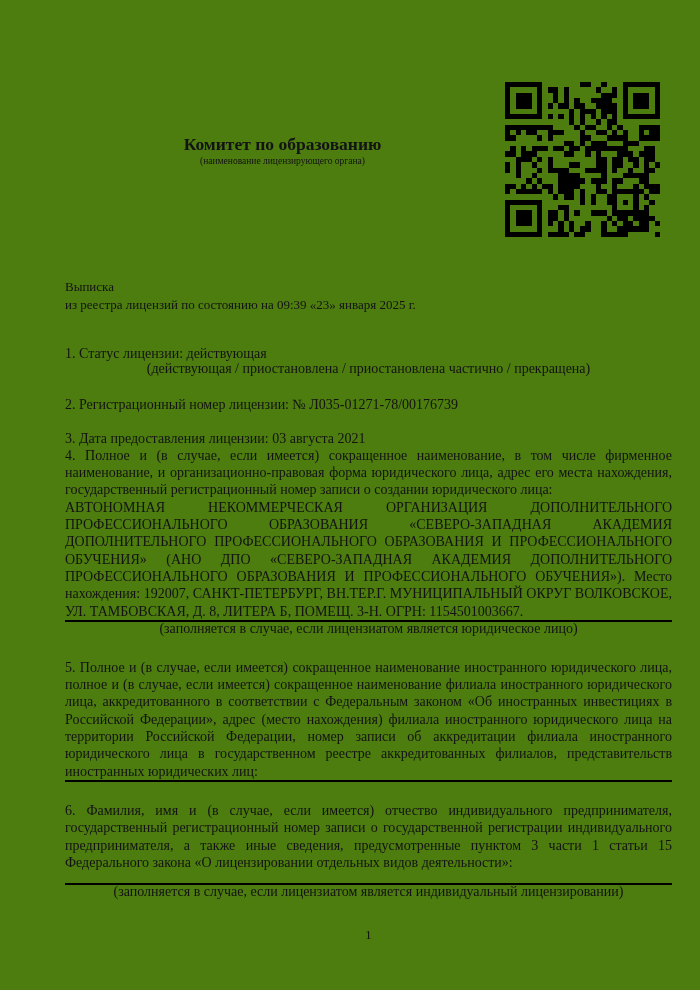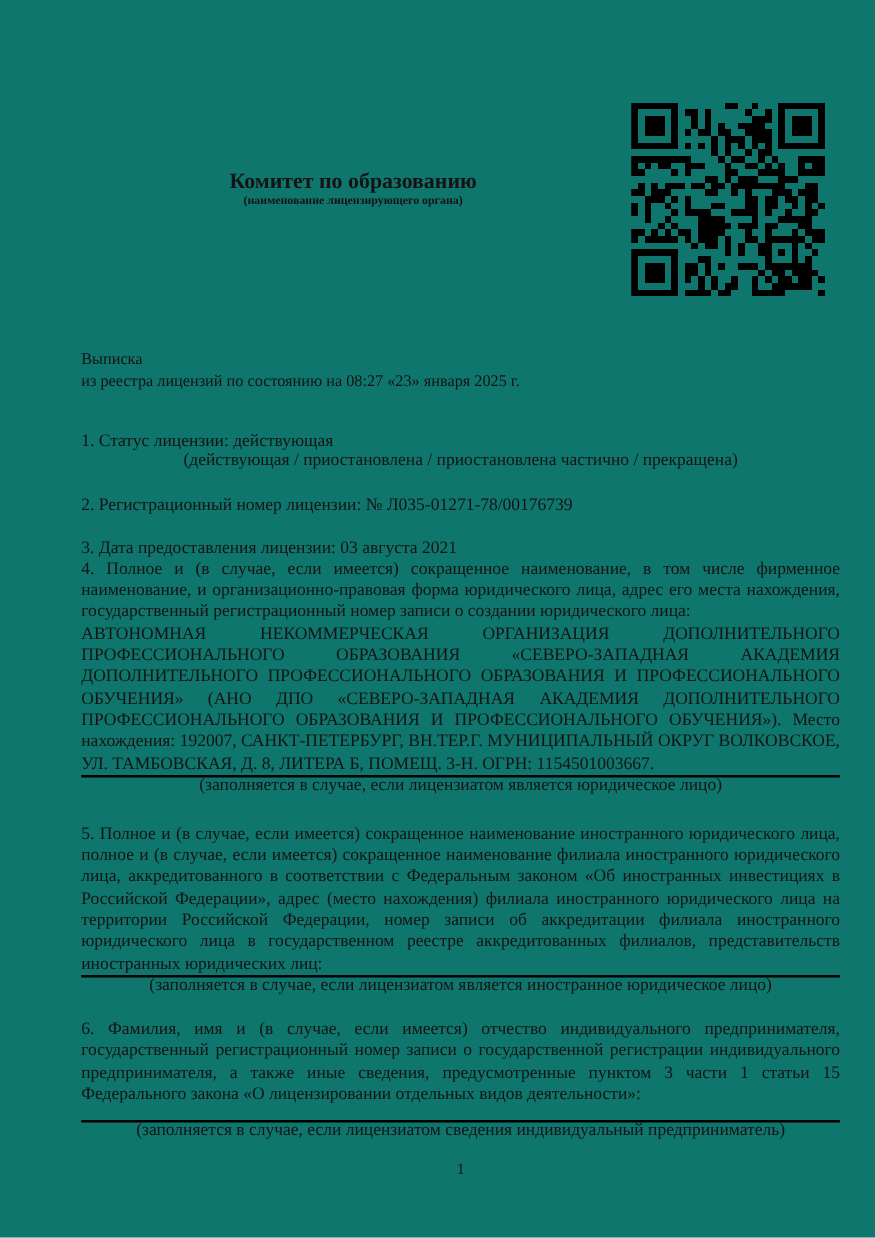--- a/index.html
+++ b/index.html
@@ -1,21 +1,21 @@
 <!DOCTYPE html>
 <html><head>
 <meta charset="utf-8">
 <style>
   html, body { margin: 0; padding: 0; background: #e8e8e8; }
   .page {
     position: relative;
     width: 700px;
     height: 990px;
     margin: 0 auto;
-    background: #0f766e;
+    background: #4d7c0f;
     font-family: "Liberation Serif", "DejaVu Serif", serif;
     color: #131313;
     overflow: hidden;
   }
   .content {
     position: absolute;
     left: 65px;
     top: 0;
     width: 607px;
   }
@@ -25,21 +25,20 @@
     text-align: center;
   }
   .authority-name {
     font-size: 17.5px;
     font-weight: bold;
     line-height: 22px;
   }
   .authority-caption {
     font-size: 9.5px;
     line-height: 13px;
-    font-weight: bold;
   }
   .qr {
     position: absolute;
     left: 505px;
     top: 82px;
     width: 155px;
     height: 155px;
   }
   .qr svg { display: block; width: 100%; height: 100%; }
   .doc-title {
@@ -511,46 +510,45 @@
 
   <div class="content">
 
     <div class="header-text">
       <div class="authority-name">Комитет по образованию</div>
       <div class="authority-caption">(наименование лицензирующего органа)</div>
     </div>
 
     <div class="doc-title">
       <div>Выписка</div>
-      <div>из реестра лицензий по состоянию на 08:27 «23» января 2025 г.</div>
+      <div>из реестра лицензий по состоянию на 09:39 «23» января 2025 г.</div>
     </div>
 
     <div class="body-text mt-status">1. Статус лицензии: действующая</div>
     <div class="caption">(действующая / приостановлена / приостановлена частично / прекращена)</div>
 
     <div class="body-text mt-regnum">2. Регистрационный номер лицензии: № Л035-01271-78/00176739</div>
 
     <div class="body-text mt-date">3. Дата предоставления лицензии: 03 августа 2021</div>
 
     <div class="mt-item4">
       <div class="body-text">4. Полное и (в случае, если имеется) сокращенное наименование, в том числе фирменное наименование, и организационно-правовая форма юридического лица, адрес его места нахождения, государственный регистрационный номер записи о создании юридического лица:</div>
       <div class="body-text">АВТОНОМНАЯ НЕКОММЕРЧЕСКАЯ ОРГАНИЗАЦИЯ ДОПОЛНИТЕЛЬНОГО ПРОФЕССИОНАЛЬНОГО ОБРАЗОВАНИЯ «СЕВЕРО-ЗАПАДНАЯ АКАДЕМИЯ ДОПОЛНИТЕЛЬНОГО ПРОФЕССИОНАЛЬНОГО ОБРАЗОВАНИЯ И ПРОФЕССИОНАЛЬНОГО ОБУЧЕНИЯ» (АНО ДПО «СЕВЕРО-ЗАПАДНАЯ АКАДЕМИЯ ДОПОЛНИТЕЛЬНОГО ПРОФЕССИОНАЛЬНОГО ОБРАЗОВАНИЯ И ПРОФЕССИОНАЛЬНОГО ОБУЧЕНИЯ»). Место нахождения: 192007, САНКТ-ПЕТЕРБУРГ, ВН.ТЕР.Г. МУНИЦИПАЛЬНЫЙ ОКРУГ ВОЛКОВСКОЕ, УЛ. ТАМБОВСКАЯ, Д. 8, ЛИТЕРА Б, ПОМЕЩ. 3-Н. ОГРН: 1154501003667.</div>
       <hr class="sep">
       <div class="caption">(заполняется в случае, если лицензиатом является юридическое лицо)</div>
     </div>
 
     <div class="mt-item5">
       <div class="body-text">5. Полное и (в случае, если имеется) сокращенное наименование иностранного юридического лица, полное и (в случае, если имеется) сокращенное наименование филиала иностранного юридического лица, аккредитованного в соответствии с Федеральным законом «Об иностранных инвестициях в Российской Федерации», адрес (место нахождения) филиала иностранного юридического лица на территории Российской Федерации, номер записи об аккредитации филиала иностранного юридического лица в государственном реестре аккредитованных филиалов, представительств иностранных юридических лиц:</div>
       <hr class="sep">
-      <div class="caption">(заполняется в случае, если лицензиатом является иностранное юридическое лицо)</div>
     </div>
 
     <div class="mt-item6">
       <div class="body-text">6. Фамилия, имя и (в случае, если имеется) отчество индивидуального предпринимателя, государственный регистрационный номер записи о государственной регистрации индивидуального предпринимателя, а также иные сведения, предусмотренные пунктом 3 части 1 статьи 15 Федерального закона «О лицензировании отдельных видов деятельности»:</div>
       <hr class="sep mt-sep6">
-      <div class="caption">(заполняется в случае, если лицензиатом сведения индивидуальный предприниматель)</div>
+      <div class="caption">(заполняется в случае, если лицензиатом является индивидуальный лицензировании)</div>
     </div>
 
   </div>
 
   <div class="page-number">1</div>
 
 </div>
 
 </body></html>

